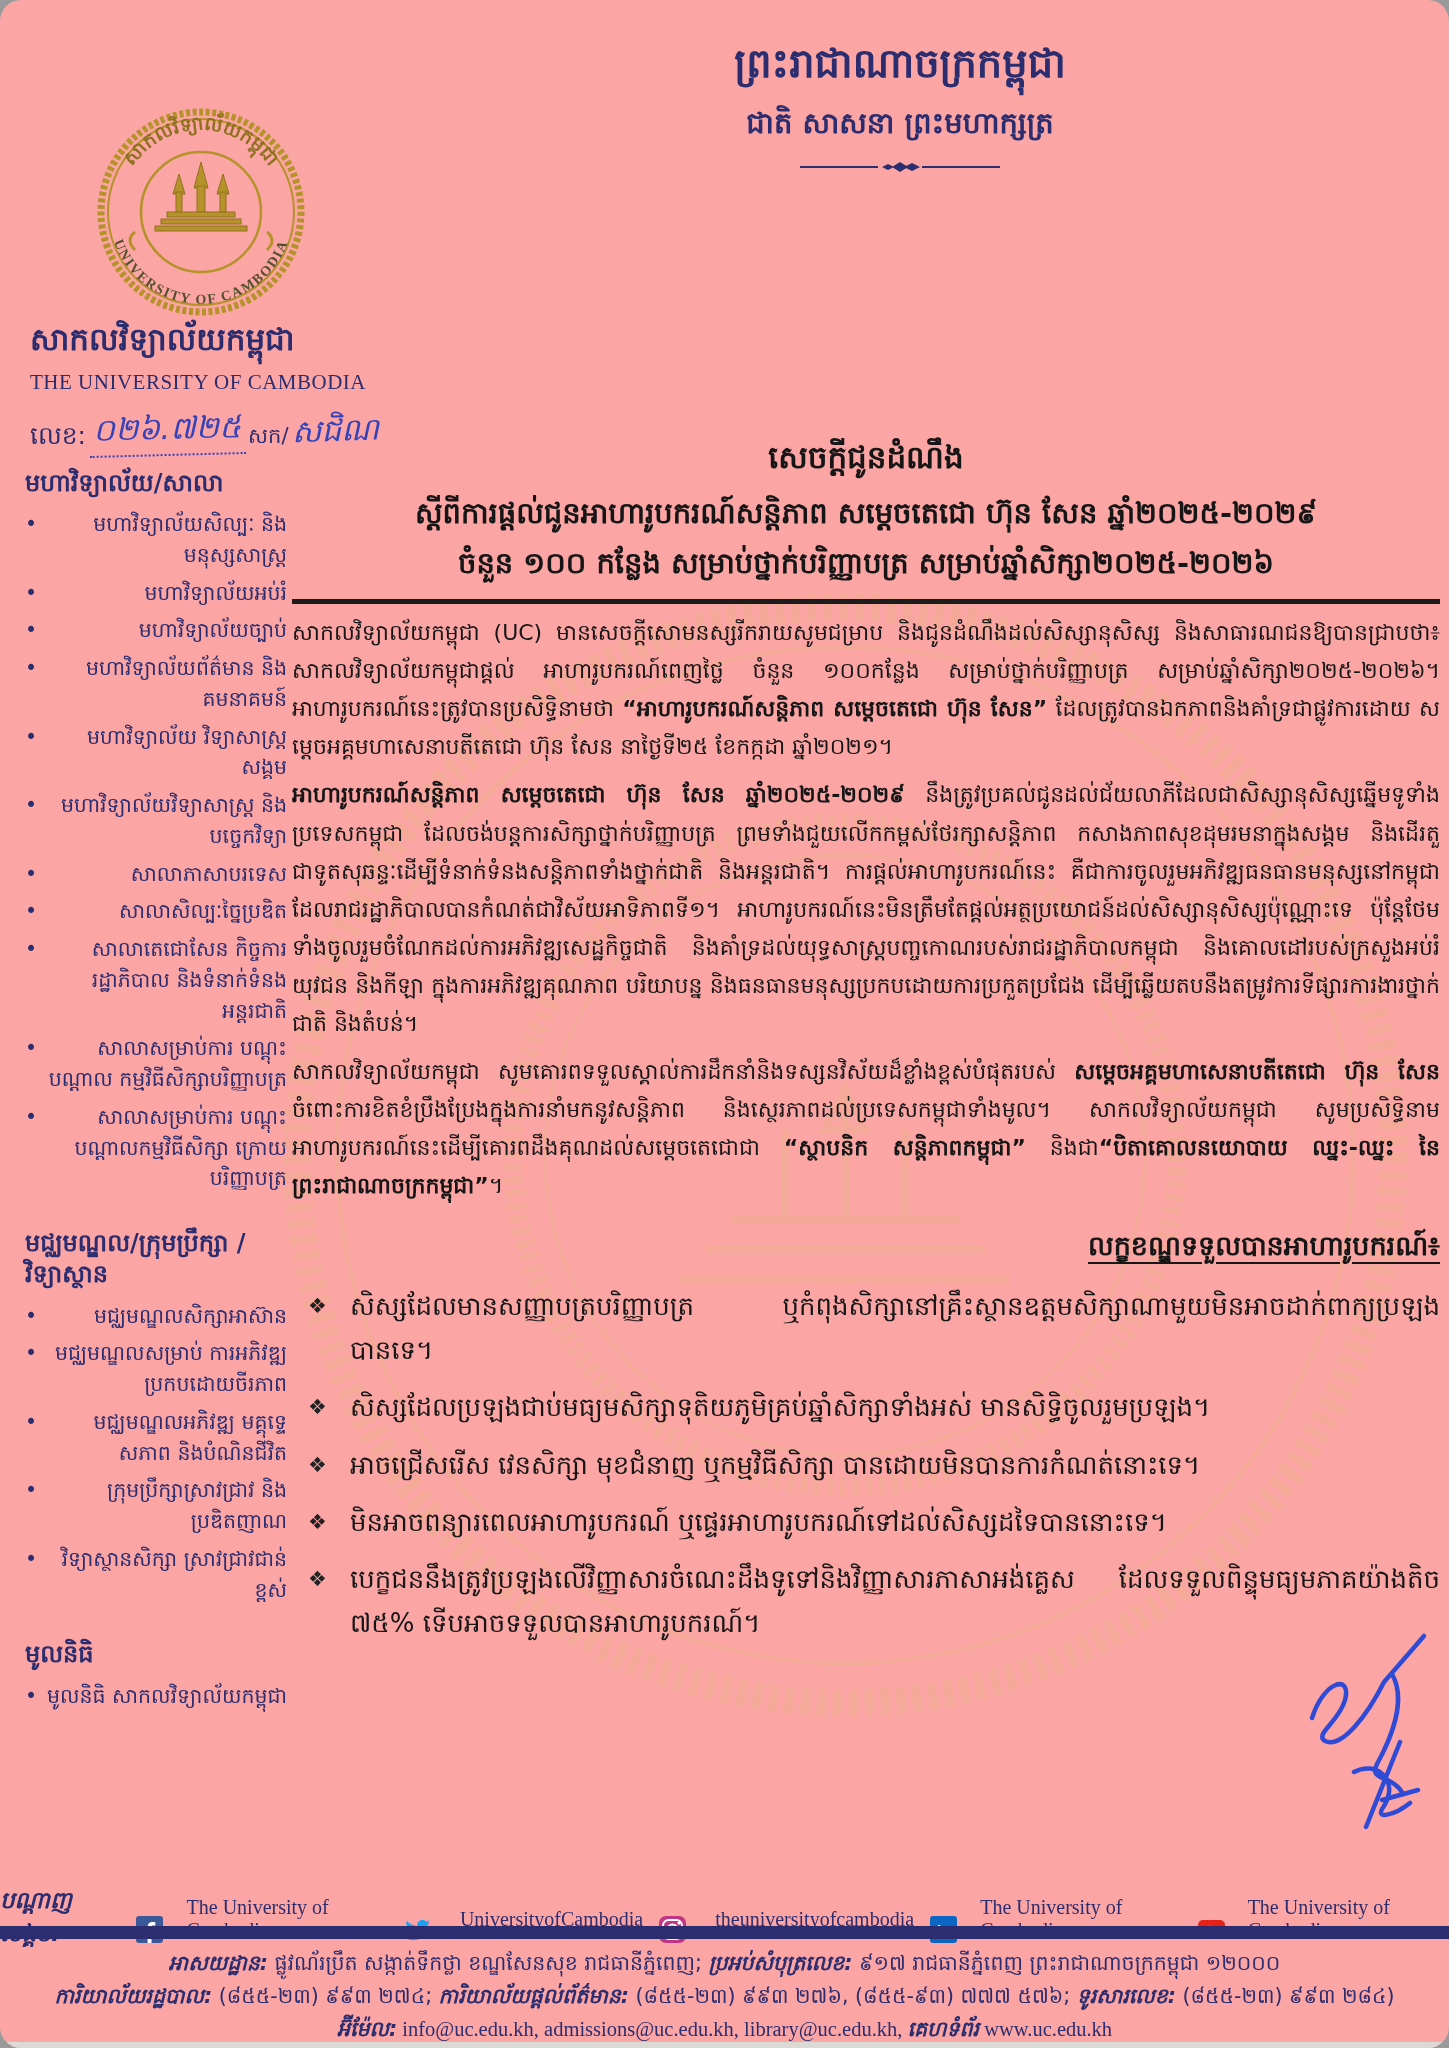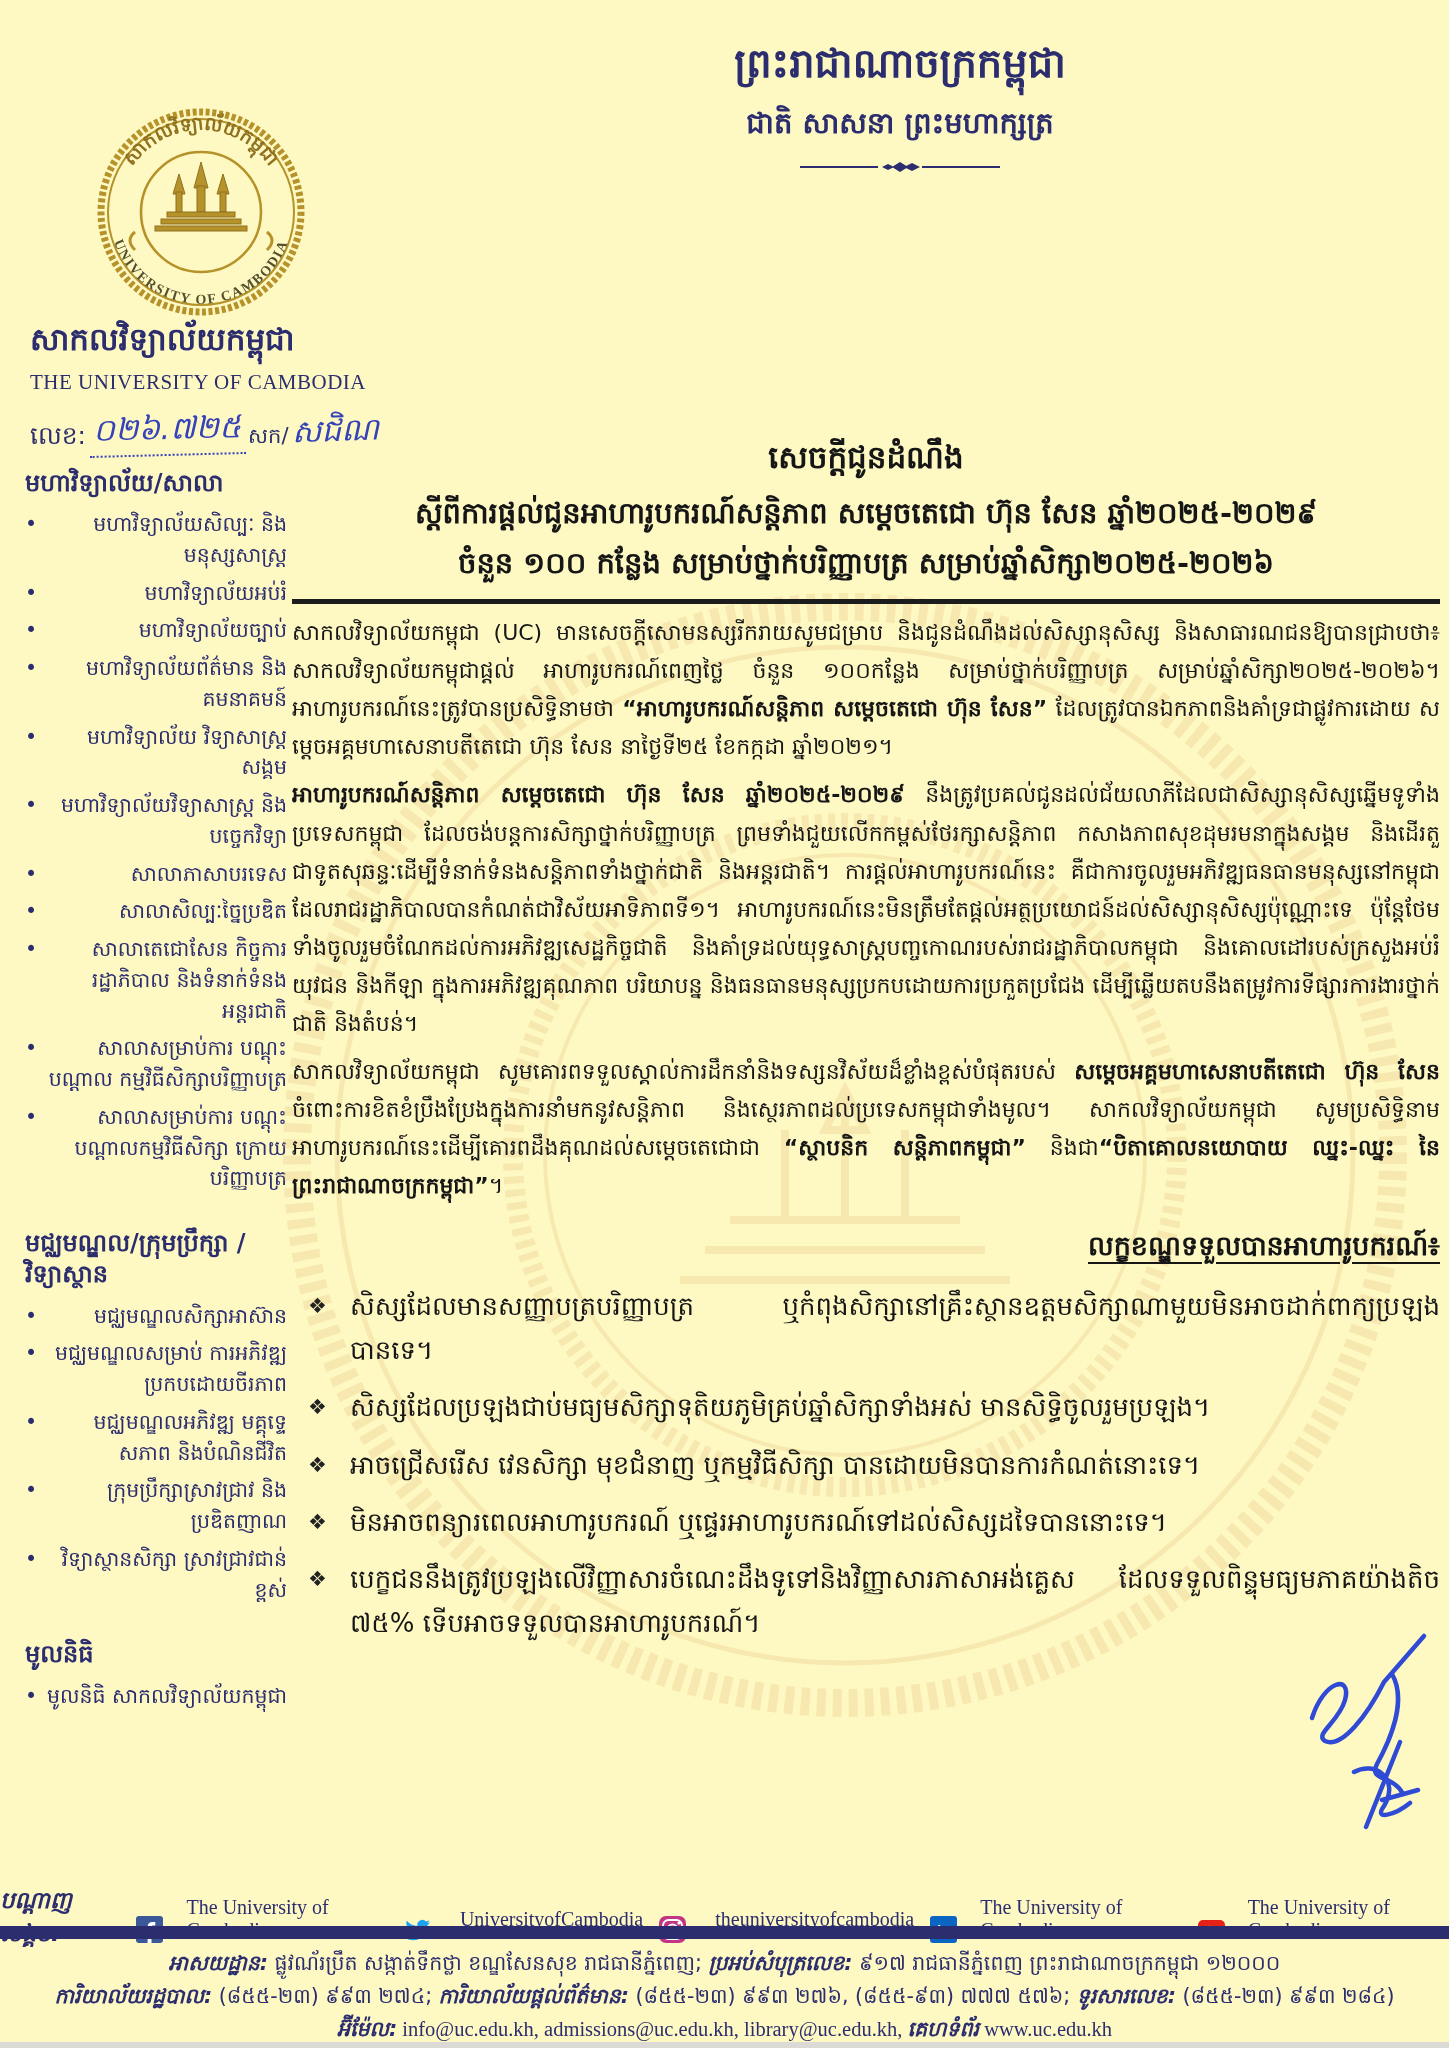--- a/index.html
+++ b/index.html
@@ -1,17 +1,17 @@
 <!DOCTYPE html>
 <html><head>
 <meta charset="utf-8">
 <style>
   html,body{margin:0;padding:0;background:#9a9a9a;}
-  .page{position:relative;width:1449px;height:2048px;background:#fef9c3;overflow:hidden;
-        font-family:"DejaVu Sans",sans-serif;margin:0 auto;}
+  .page{position:relative;width:1449px;height:2048px;background:#fca5a5;overflow:hidden;
+        font-family:"DejaVu Sans",sans-serif;margin:0 auto;border-radius:21px;}
   .navy{color:#2b2d6e;}
   
   .kingdom{position:absolute;top:38px;left:450px;width:900px;text-align:center;color:#2b2d6e;}
   .k1{font-size:40px;font-weight:bold;}
   .k2{font-size:29px;font-weight:bold;margin-top:8px;}
   .kdiv{margin-top:12px;}
   
   .logo{position:absolute;left:95px;top:106px;width:212px;height:212px;}
   
   .uni{position:absolute;left:30px;top:320px;width:400px;color:#2b2d6e;}

